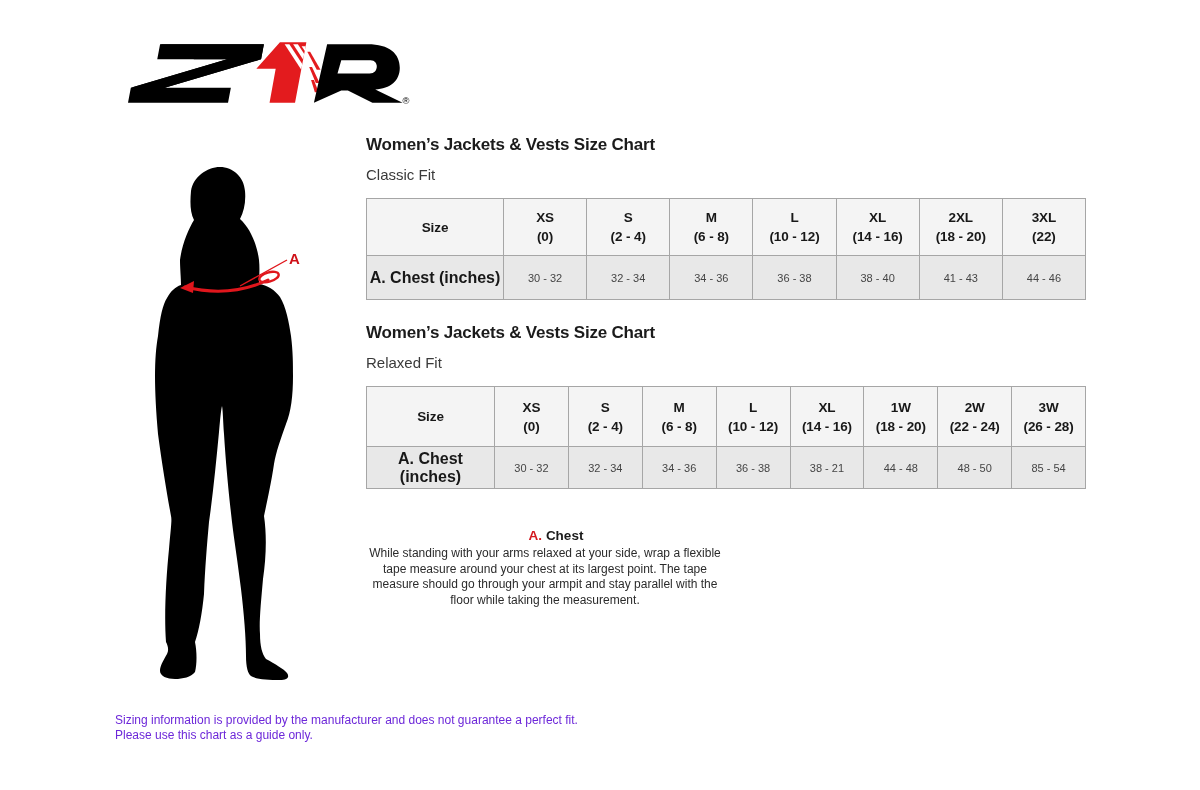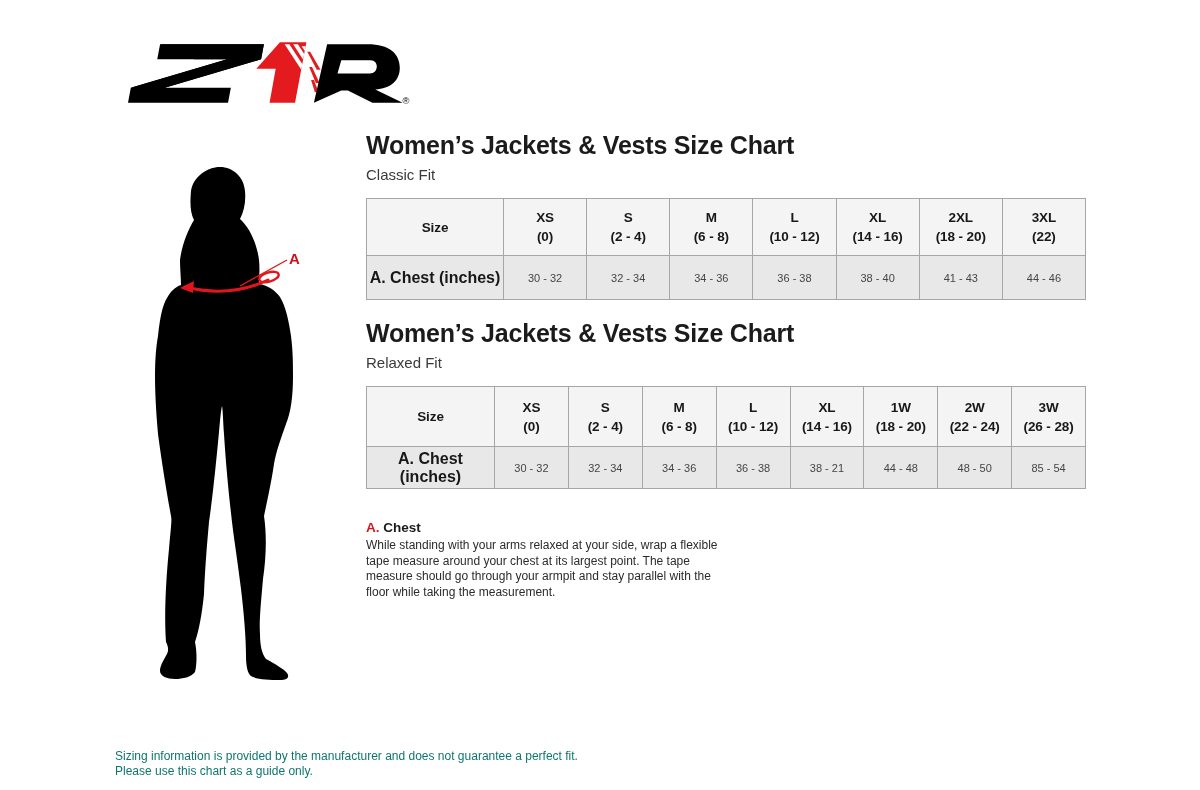--- a/index.html
+++ b/index.html
@@ -18,43 +18,43 @@
   .logo{position:absolute;left:128px;top:40px;width:285px;height:67px;}
   .sr-only{position:absolute;width:1px;height:1px;overflow:hidden;clip:rect(0 0 0 0);}
 
   
   .figure{position:absolute;left:145px;top:164px;width:172px;height:522px;}
 
   
   .chart-block{position:absolute;left:366px;width:724px;}
   .block-1{top:134px;}
   .block-2{top:322px;}
-  .chart-title{font-size:25px;font-weight:bold;letter-spacing:-0.2px;color:#1b1b1b;line-height:22px;}
+  .chart-title{font-size:17px;font-weight:bold;letter-spacing:-0.2px;color:#1b1b1b;line-height:22px;}
   .chart-subtitle{font-size:15px;color:#3a3a3a;line-height:18px;margin-top:10px;}
 
   table.size-table{border-collapse:collapse;table-layout:fixed;width:720px;background:#d946ef;margin-top:14px;}
   table.size-table th,table.size-table td{border:1px solid var(--table-border);text-align:center;vertical-align:middle;}
   table.size-table thead th{background:var(--th-bg);font-weight:bold;font-size:13.5px;color:#181818;height:57px;line-height:19px;letter-spacing:-0.1px;}
   table.size-table tbody td{background:var(--td-bg);font-size:11px;font-weight:normal;color:#454545;height:44px;}
   table.size-table tbody td.c-size{font-weight:bold;font-size:16px;color:#181818;}
   table[data-table="0"] .c-size{width:137px;}
   table[data-table="1"] .c-size{width:128px;}
   table[data-table="1"] thead th{height:60px;}
   table[data-table="1"] tbody td{height:42px;}
 
   
   .measure{position:absolute;left:366px;top:510px;width:380px;}
   .measure-heading{font-size:19px;font-weight:bold;letter-spacing:-0.2px;color:#1b1b1b;}
-  .measure-item{margin-top:10px;}
+  .measure-item{margin-top:18px;text-align:center;}
   .measure-item-title{font-size:13.5px;font-weight:bold;color:#1b1b1b;}
   .measure-item-title .letter{color:var(--accent);}
   .measure-item-desc{margin-top:3px;font-size:12px;line-height:15.5px;color:#2b2b2b;width:358px;}
 
   
-  .footer{position:absolute;left:115px;top:713px;font-size:12px;line-height:15px;color:#0f766e;margin-top:36px;}
+  .footer{position:absolute;left:115px;top:713px;font-size:12px;line-height:15px;color:#6d28d9;}
 </style>
 </head>
 <body>
 
 <div class="page">
 
   <div class="logo">
     <span class="sr-only">Z1R</span>
     <svg width="285" height="67" viewBox="0 0 302 70">
 

